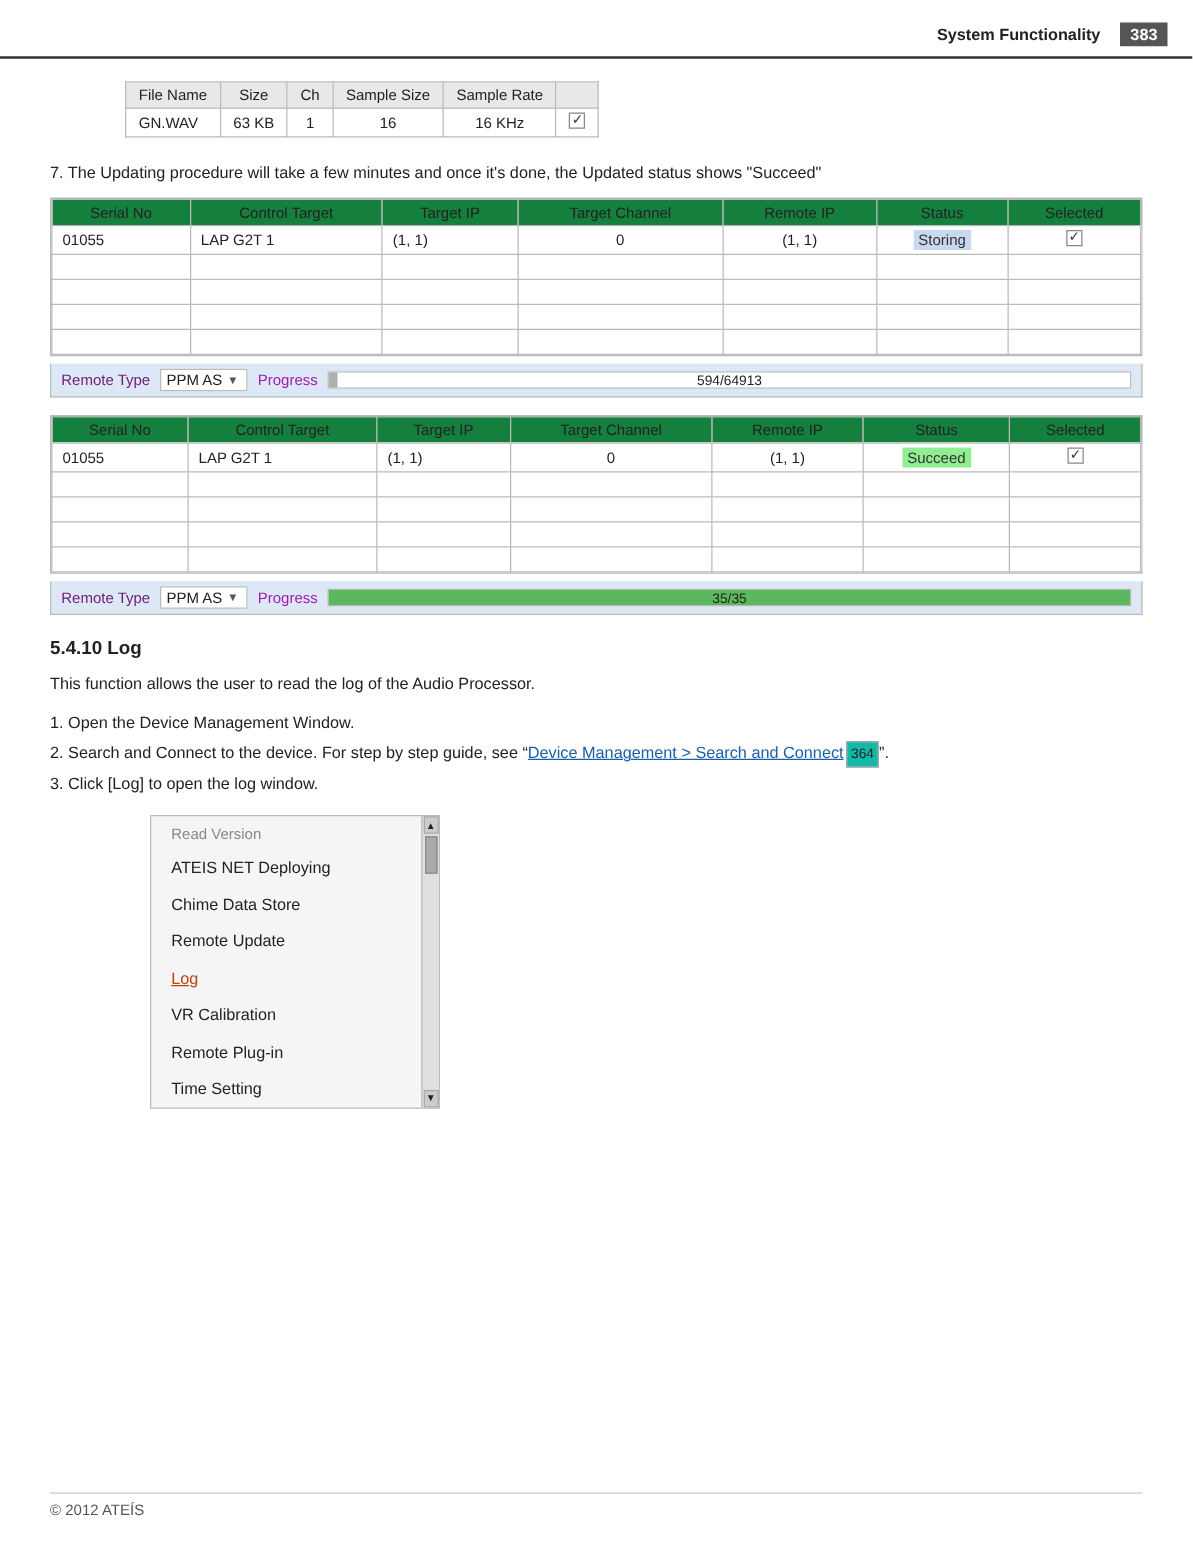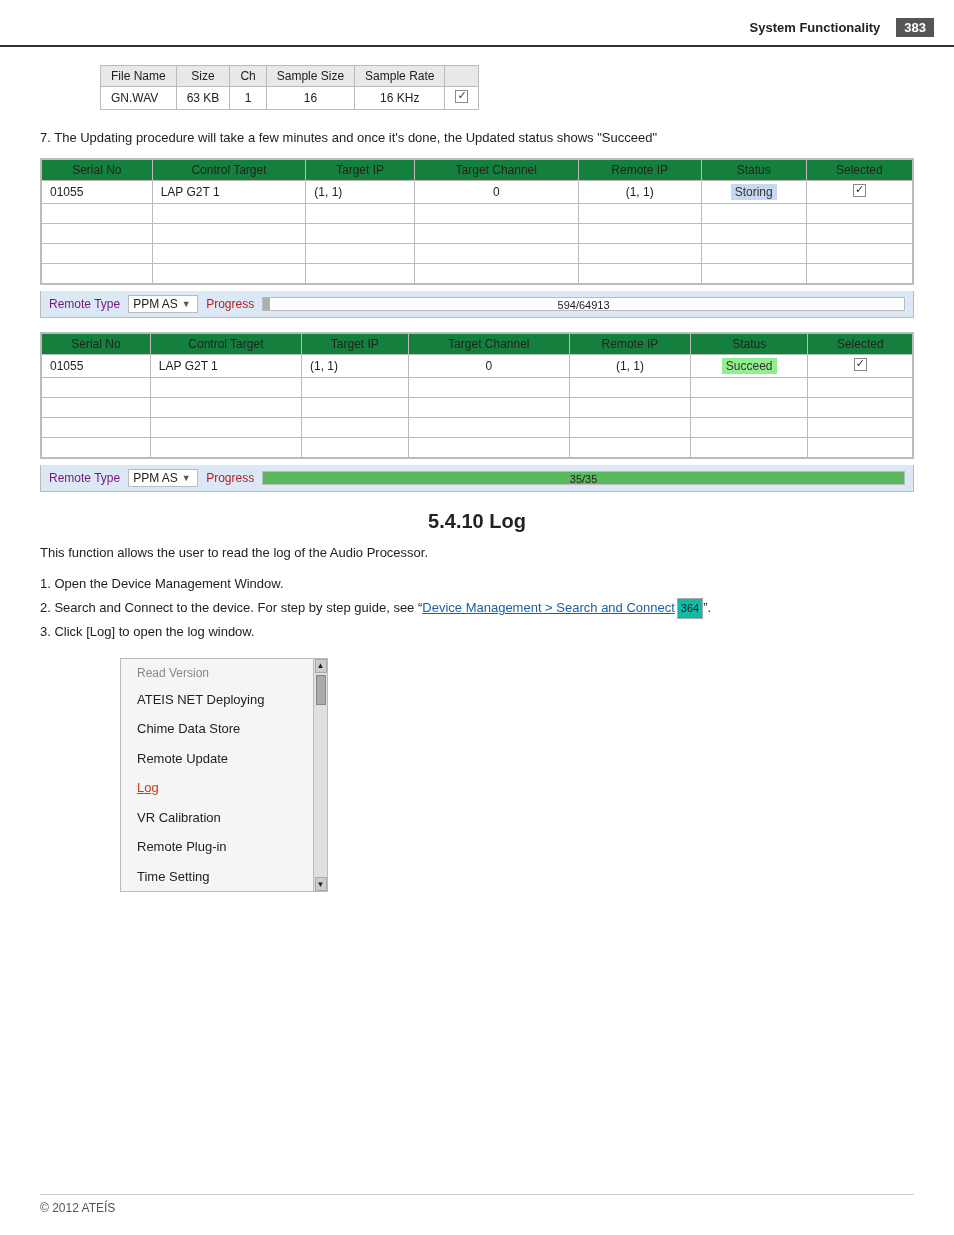--- a/index.html
+++ b/index.html
@@ -155,21 +155,21 @@
       border: 1px solid #bbb;
       background: #fff;
       font-size: 12px;
       padding: 1px 4px;
       display: flex;
       align-items: center;
       gap: 4px;
       min-width: 70px;
     }
     .progress-label {
-      color: #b91c1c;
+      color: #a21caf;
       font-size: 12px;
     }
     .progress-bar-container {
       flex: 1;
       height: 14px;
       background: #fff;
       border: 1px solid #bbb;
       position: relative;
     }
     .progress-bar-fill {
@@ -190,25 +190,24 @@
       line-height: 14px;
       color: #222;
     }
 
     .section-gap {
       margin-bottom: 14px;
     }
 
     
     .section-heading {
-      font-size: 20px;
+      font-size: 15px;
       font-weight: bold;
       margin: 18px 0 10px 0;
       color: #222;
-      text-align: center;
     }
     .section-subtext {
       font-size: 13px;
       margin-bottom: 10px;
       line-height: 1.6;
     }
     .numbered-list {
       list-style: none;
       padding: 0;
       margin-bottom: 14px;
@@ -233,21 +232,21 @@
     }
 
     
     .log-menu-wrapper {
       margin-left: 80px;
       margin-top: 10px;
     }
     .log-menu {
       border: 1px solid #bbb;
       background: #f5f5f5;
-      width: 208px;
+      width: 232px;
       font-size: 13px;
       position: relative;
     }
     .log-menu-item {
       padding: 5px 16px;
       border-bottom: none;
       color: #222;
       cursor: default;
       line-height: 1.5;
     }

